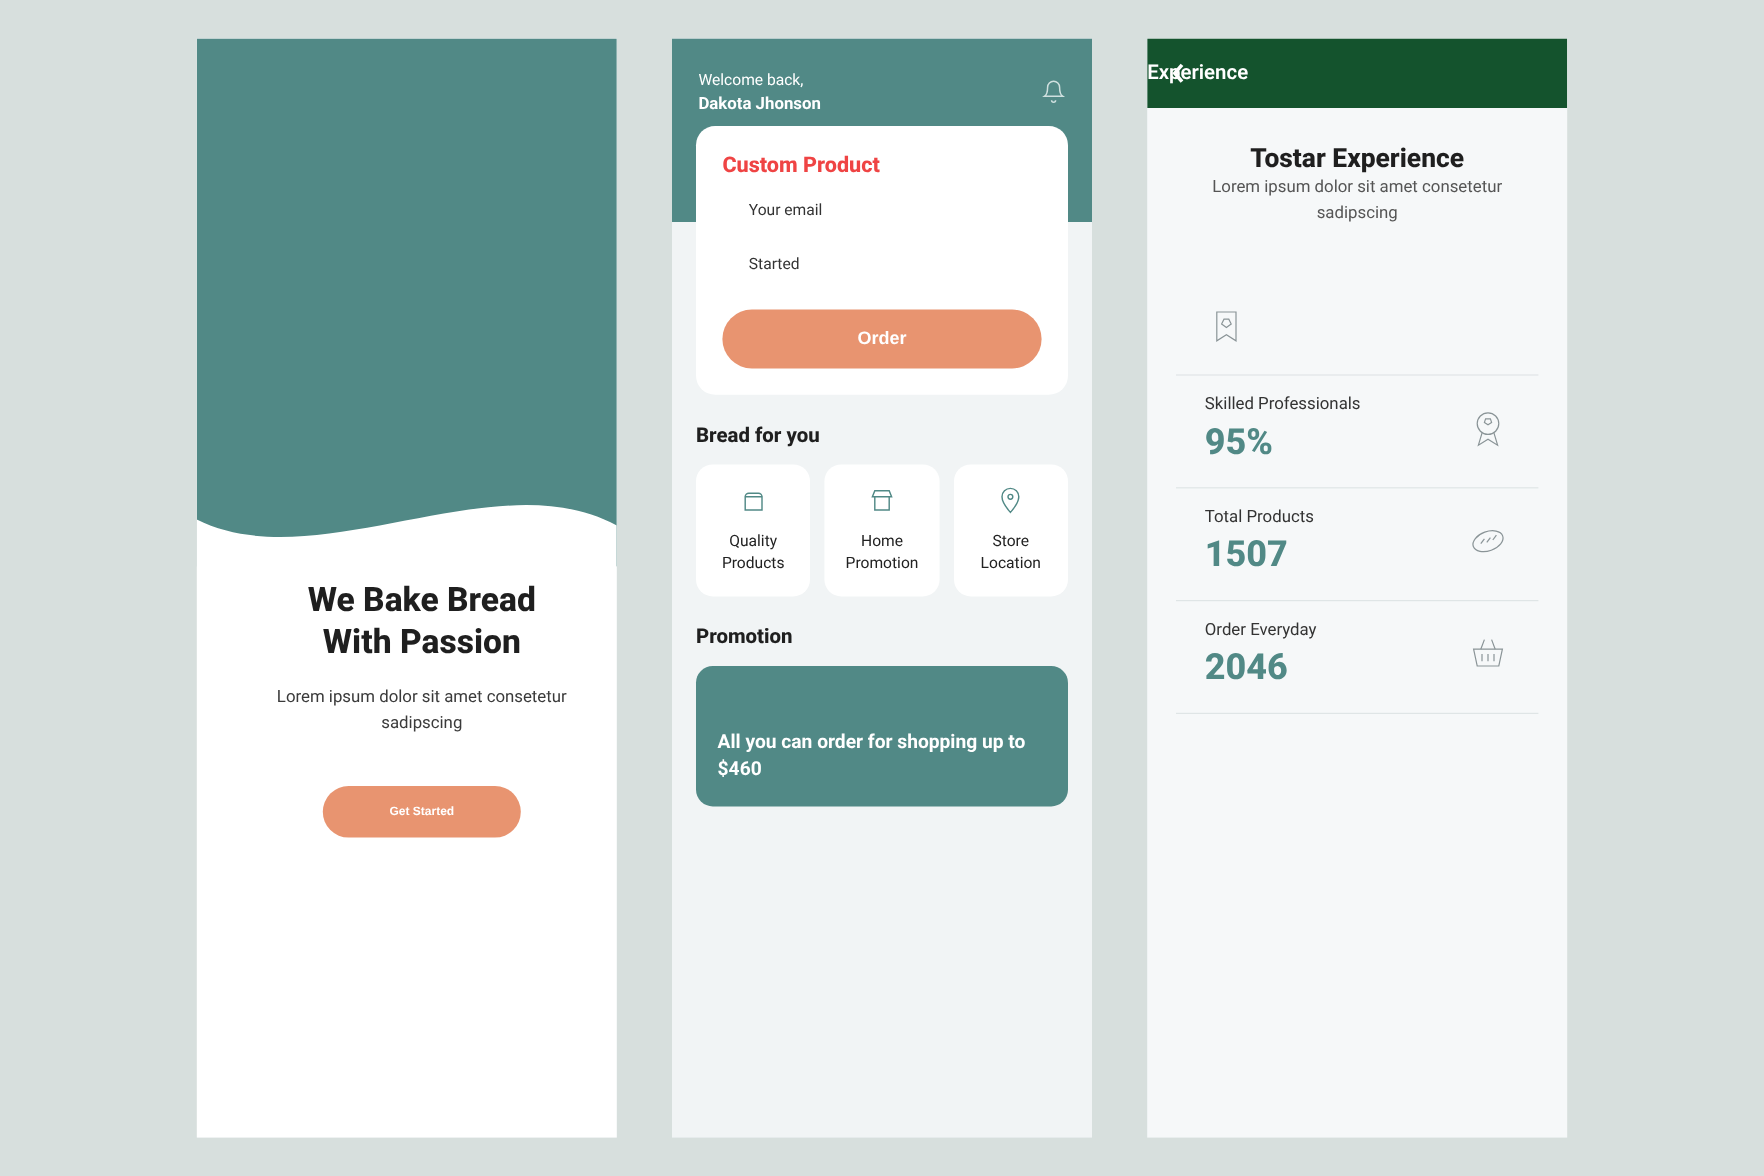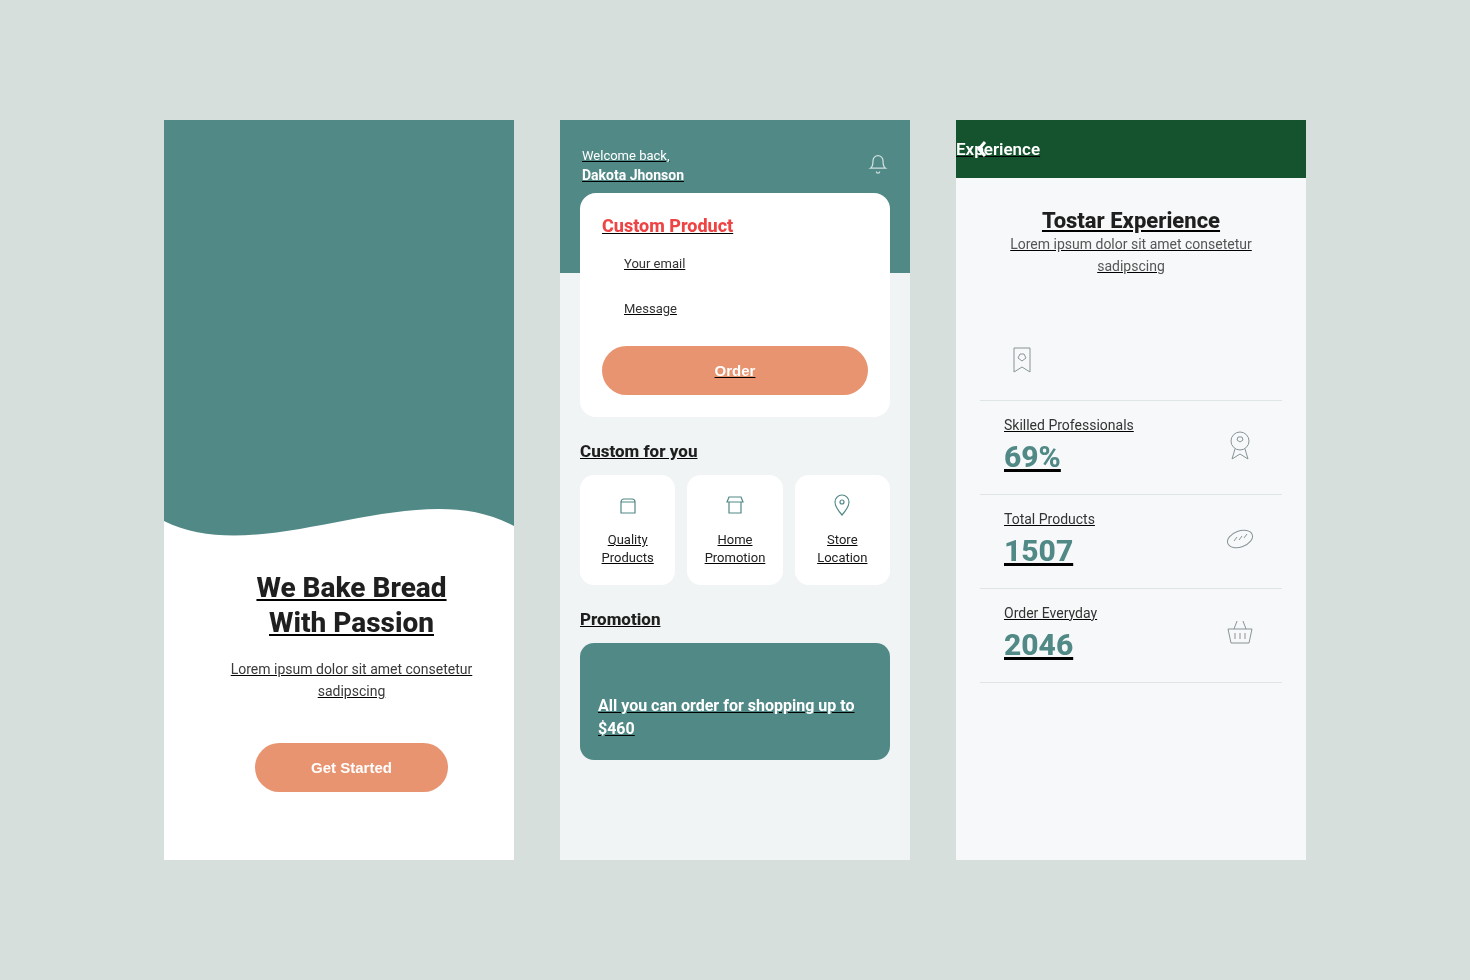--- a/index.html
+++ b/index.html
@@ -8,25 +8,24 @@
     font-family: -apple-system, BlinkMacSystemFont, "Segoe UI", Roboto, Arial, sans-serif;
     width: 1470px;
     height: 980px;
     display: flex;
     justify-content: center;
     align-items: center;
     gap: 46px;
   }
   .screen {
     width: 350px;
-    height: 740px;
+    height: 916px;
     background: #fff;
     overflow: hidden;
     position: relative;
-    text-decoration: underline;
   }
 
   
   .s1-hero {
     width: 100%;
     height: 440px;
     background: #518986;
     position: relative;
   }
   .s1-hero svg { position: absolute; bottom: -1px; left: 0; width: 100%; height: 80px; }
@@ -46,21 +45,21 @@
     font-size: 14px;
     color: #3a3a3a;
     line-height: 1.6;
     margin-bottom: 40px;
   }
   .s1-btn {
     display: inline-block;
     background: #e89470;
     color: #fff;
     font-weight: 600;
-    font-size: 15px;
+    font-size: 10px;
     padding: 16px 56px;
     border-radius: 999px;
     border: none;
   }
 
   
   .s2 { background: #f1f4f5; }
   .s2-header {
     background: #518986;
     padding: 28px 22px 90px 22px;
@@ -164,24 +163,24 @@
       <div class="s2-name">Dakota Jhonson</div>
     </div>
     <svg class="bell" viewBox="0 0 24 24">
       <path d="M6 8a6 6 0 0 1 12 0c0 7 3 9 3 9H3s3-2 3-9"></path>
       <path d="M10 21a2 2 0 0 0 4 0"></path>
     </svg>
   </div>
   <div class="s2-card">
     <div class="s2-card-title">Custom Product</div>
     <div class="s2-label">Your email</div>
-    <div class="s2-label">Message</div>
+    <div class="s2-label">Started</div>
     <button class="order-btn">Order</button>
   </div>
-  <div class="section-title">Custom for you</div>
+  <div class="section-title">Bread for you</div>
   <div class="offers">
     <div class="offer">
       <svg viewBox="0 0 24 24">
         <path d="M5 9h14v11H5z M5 9a3 3 0 0 1 3-3h8a3 3 0 0 1 3 3"></path>
       </svg>
       <div class="offer-text">Quality Products</div>
     </div>
     <div class="offer">
       <svg viewBox="0 0 24 24">
         <path d="M4 9l2-5h12l2 5z M6 9v11h12V9"></path>
@@ -216,21 +215,21 @@
   <div class="stats-wrap">
     <div class="stat">
       <svg viewBox="0 0 36 36">
         <path d="M10 4h16v24l-8-5-8 5z"></path>
           <path d="M14 14l4 3 4-3-2-4h-4z"></path>
       </svg>
     </div>
     <div class="stat">
       <div>
         <div class="stat-label">Skilled Professionals</div>
-        <div class="stat-value">69%</div>
+        <div class="stat-value">95%</div>
       </div>
       <svg viewBox="0 0 36 36">
         <circle cx="18" cy="14" r="9"></circle>
           <path d="M13 22l-3 10 8-5 8 5-3-10"></path>
           <path d="M15 13l3 2 3-2-1-3h-4z"></path>
       </svg>
     </div>
     <div class="stat">
       <div>
         <div class="stat-label">Total Products</div>

